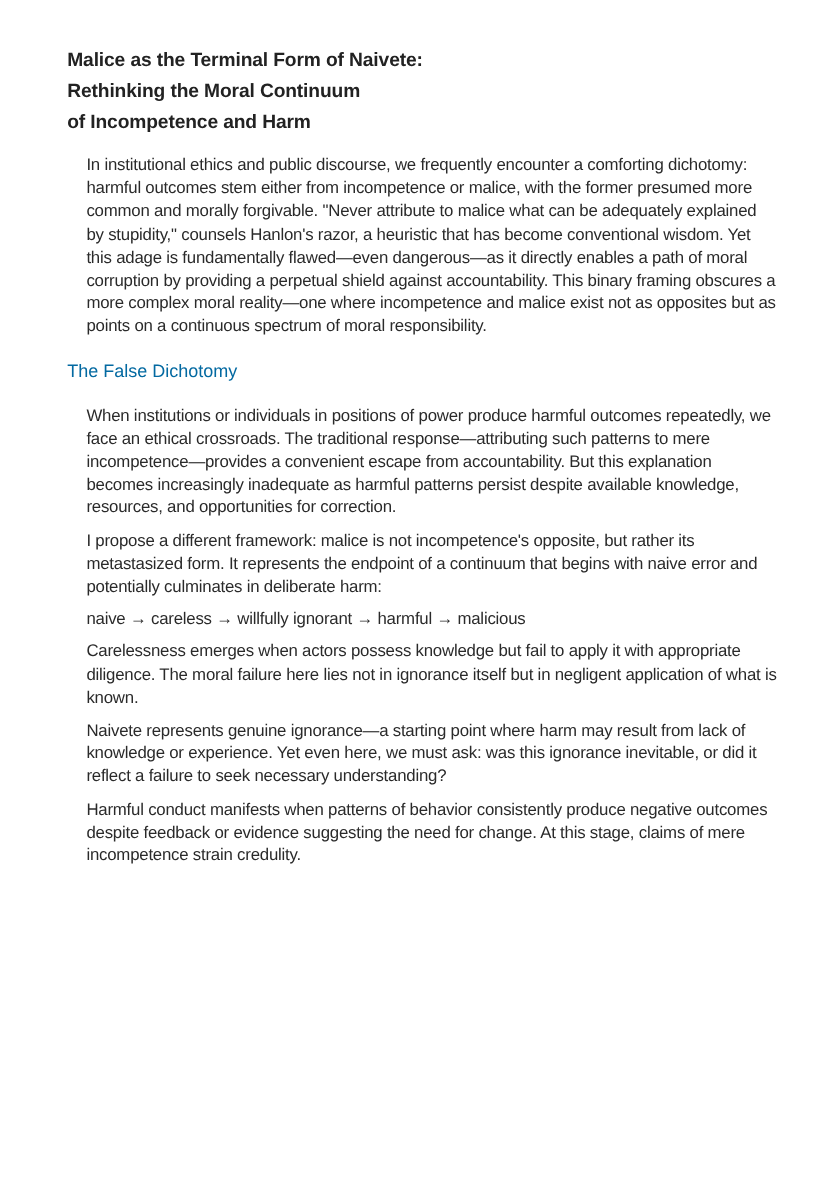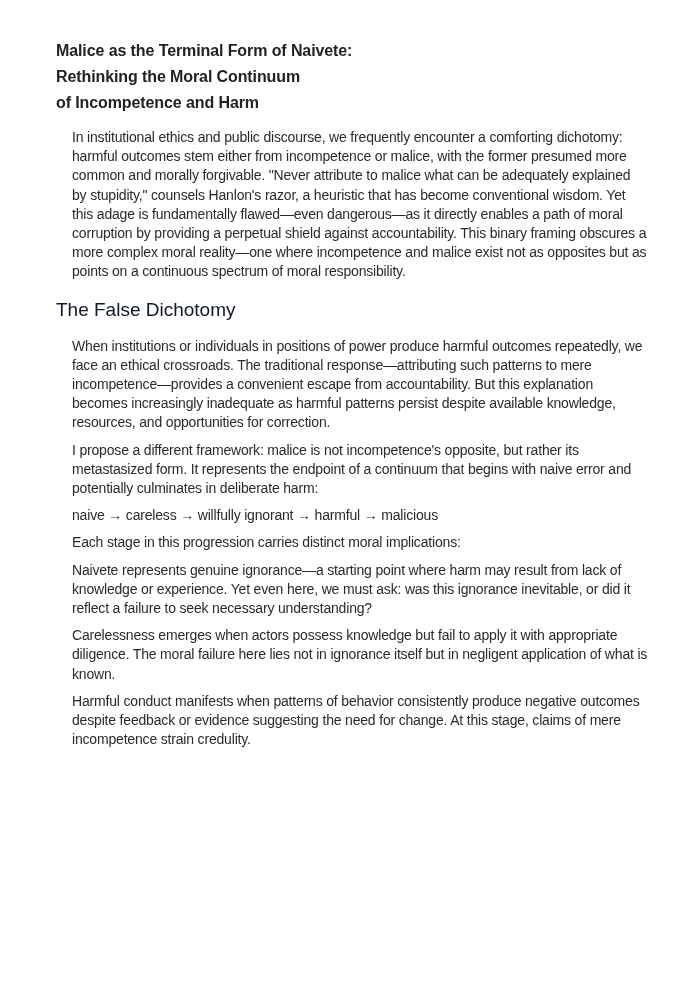--- a/index.html
+++ b/index.html
@@ -27,24 +27,24 @@
   h1.doc-title {
     margin: 0 0 12px 0;
     font-size: 16px;
     line-height: 26px;
     font-weight: 700;
     color: #222222;
     letter-spacing: -0.1px;
   }
   h2.section-heading {
     margin: 16px 0 15px 0;
-    font-size: 19px;
+    font-size: 15px;
     line-height: 24px;
     font-weight: 400;
-    color: #0f172a;
+    color: #0369a1;
     letter-spacing: 0;
   }
   p.body-para {
     margin: 0 0 8px 16px;
     font-size: 14px;
     line-height: 19.2px;
     font-weight: 400;
     color: #2a2a2a;
     letter-spacing: -0.18px;
   }
@@ -61,24 +61,23 @@
 
     <h2 class="section-heading">The False Dichotomy</h2>
 
     <p class="body-para">When institutions or individuals in positions of power produce harmful outcomes repeatedly, we face an ethical crossroads. The traditional response—attributing such patterns to mere incompetence—provides a convenient escape from accountability. But this explanation becomes increasingly inadequate as harmful patterns persist despite available knowledge, resources, and opportunities for correction.</p>
 
     <p class="body-para">I propose a different framework: malice is not incompetence's opposite, but rather its metastasized form. It represents the endpoint of a continuum that begins with naive error and potentially culminates in deliberate harm:</p>
 
     <p class="body-para">naive → careless → willfully ignorant → harmful → malicious</p>
 
 
-    <p class="body-para">Each stage in this progression carries distinct moral implications:</p>
+
+    <p class="body-para">Carelessness emerges when actors possess knowledge but fail to apply it with appropriate diligence. The moral failure here lies not in ignorance itself but in negligent application of what is known.</p>
 
     <p class="body-para">Naivete represents genuine ignorance—a starting point where harm may result from lack of knowledge or experience. Yet even here, we must ask: was this ignorance inevitable, or did it reflect a failure to seek necessary understanding?</p>
-
-    <p class="body-para">Carelessness emerges when actors possess knowledge but fail to apply it with appropriate diligence. The moral failure here lies not in ignorance itself but in negligent application of what is known.</p>
 
 
     <p class="body-para">Harmful conduct manifests when patterns of behavior consistently produce negative outcomes despite feedback or evidence suggesting the need for change. At this stage, claims of mere incompetence strain credulity.</p>
 
 
   </div>
 </main>
 
 </body></html>

